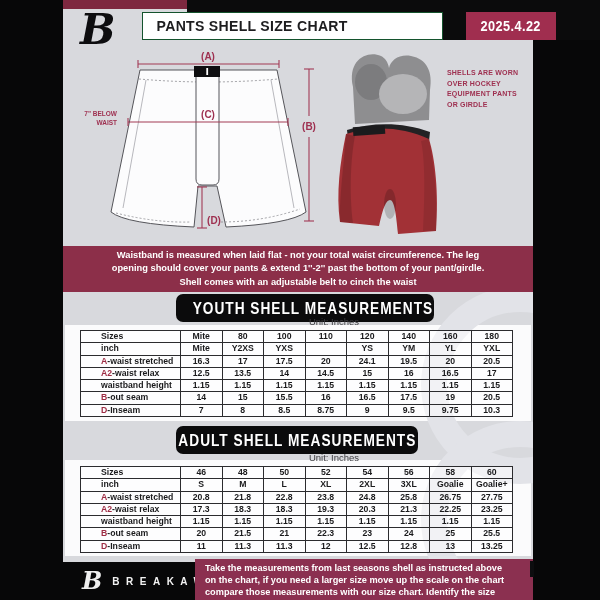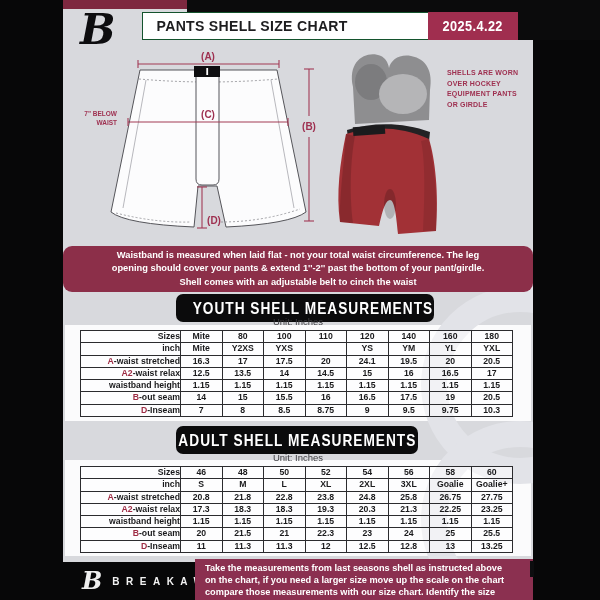--- a/index.html
+++ b/index.html
@@ -16,63 +16,63 @@
   #top-accent{left:63px;top:0;width:124px;height:9px;background:#7e2840;z-index:6;}
   #header-bar{left:187px;top:0;width:413px;height:40px;background:#0b0b0c;z-index:6;}
 
   
   #brand-mark-top{left:80px;top:8px;z-index:7;font-family:"DejaVu Serif",serif;
     font-style:italic;font-weight:bold;font-size:42px;line-height:44px;color:#0d0d0f;}
   #title-box{left:142px;top:12px;width:301px;height:28px;background:#ffffff;
     border:1px solid #14532d;box-sizing:border-box;z-index:7;display:flex;align-items:center;}
   #title-box span{padding-left:14px;font-size:14.5px;font-weight:bold;color:#1d1d1f;
     letter-spacing:.3px;transform:scaleX(.97);transform-origin:left center;white-space:nowrap;}
-  #date-badge{left:428px;top:12px;width:90px;height:28px;background:#a02e4f;z-index:7;
+  #date-badge{left:466px;top:12px;width:90px;height:28px;background:#a02e4f;z-index:7;
     display:flex;align-items:center;justify-content:center;}
   #date-badge span{color:#fff;font-weight:bold;font-size:15.5px;letter-spacing:.5px;
     transform:scaleX(.82);white-space:nowrap;}
 
   
   #pants-diagram{left:63px;top:40px;z-index:2;}
   #shell-photo{left:333px;top:42px;z-index:2;}
   #shell-note{left:447px;top:68px;width:92px;z-index:3;color:#9e3050;font-size:7px;
     font-weight:bold;line-height:1.5;letter-spacing:.2px;}
 
   
   #info-banner{left:63px;top:246px;width:470px;height:46px;background:#8c2f49;z-index:3;
     color:#fff;text-align:center;font-weight:bold;font-size:9.3px;line-height:1.42;
-    display:flex;flex-direction:column;justify-content:center;border-radius:9px;}
+    display:flex;flex-direction:column;justify-content:center;}
 
   
   .section-banner{left:176px;width:242px;height:28px;background:#0b0b0c;border-radius:7px;
     z-index:3;display:flex;align-items:center;justify-content:center;}
   .section-banner span{color:#fff;font-weight:bold;font-size:16.5px;letter-spacing:1.2px;
     transform:scaleX(.83);white-space:nowrap;}
   #youth-banner{top:294px;padding-left:16px;}
   #adult-banner{top:426px;}
   .unit-label{left:63px;width:470px;text-align:center;z-index:3;color:#3c3c40;
-    font-size:9.5px;font-weight:500;}
+    font-size:9.5px;font-weight:500;padding-left:36px;}
   #youth-unit{top:316px;}
   #adult-unit{top:452px;}
 
   
   .table-panel{left:65px;width:466px;height:96px;background:#fbfbfc;z-index:1;}
   #youth-panel{top:325px;}
   #adult-panel{top:460px;}
   #watermark{left:360px;top:280px;z-index:2;}
 
   
   .size-table{position:absolute;left:80px;width:432px;border-collapse:collapse;
     table-layout:fixed;z-index:3;}
   #youth-table{top:330px;}
   #adult-table{top:466px;}
   .size-table td{border:1px solid #2b2b2e;background:rgba(255,255,255,.55);
     font-size:8.7px;font-weight:bold;color:#1a1a1c;text-align:center;
     padding:0;height:11.3px;line-height:11.3px;white-space:nowrap;overflow:hidden;}
-  .size-table td.lbl{text-align:right;padding-left:20px;}
+  .size-table td.lbl{text-align:left;padding-left:20px;}
   .size-table .pfx{color:#9e2c44;}
 
   
   #footer-bar{left:0;top:562px;width:600px;height:38px;background:#070708;z-index:6;
     display:flex;align-items:center;}
   #brand-mark-bottom{margin-left:82px;font-family:"DejaVu Serif",serif;font-style:italic;
     font-weight:bold;font-size:24px;color:#efefef;line-height:24px;}
   #footer-brand{margin-left:10px;color:#f2f2f2;font-size:10px;font-weight:bold;
     letter-spacing:6.5px;}
   #footer-note{left:195px;top:559px;width:338px;height:41px;background:#8b3050;z-index:7;

